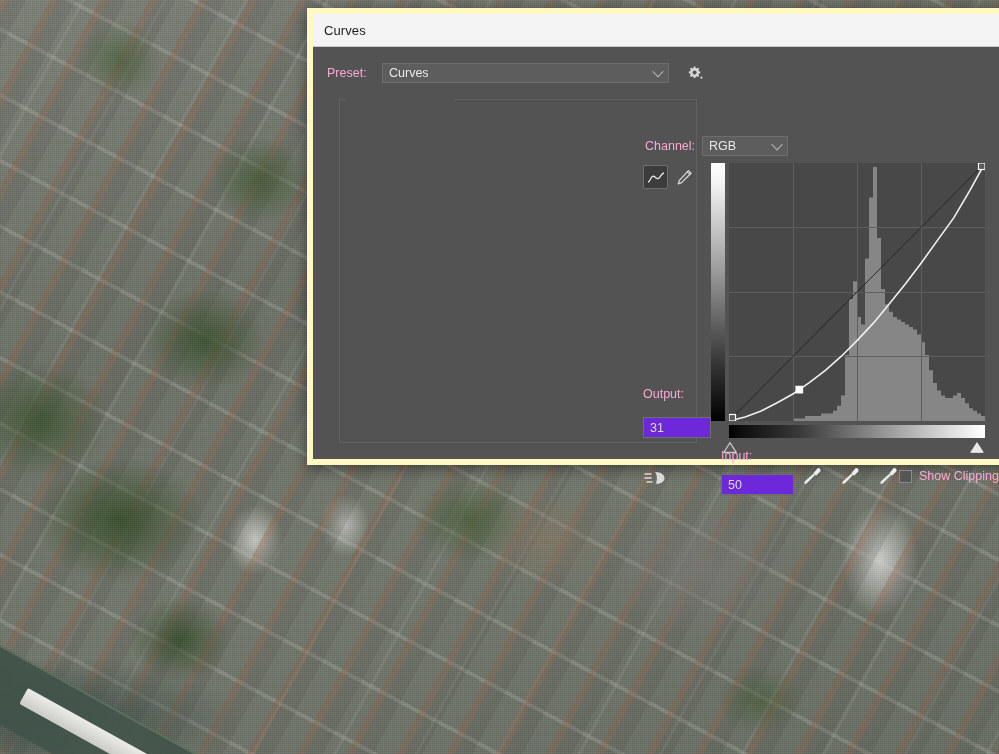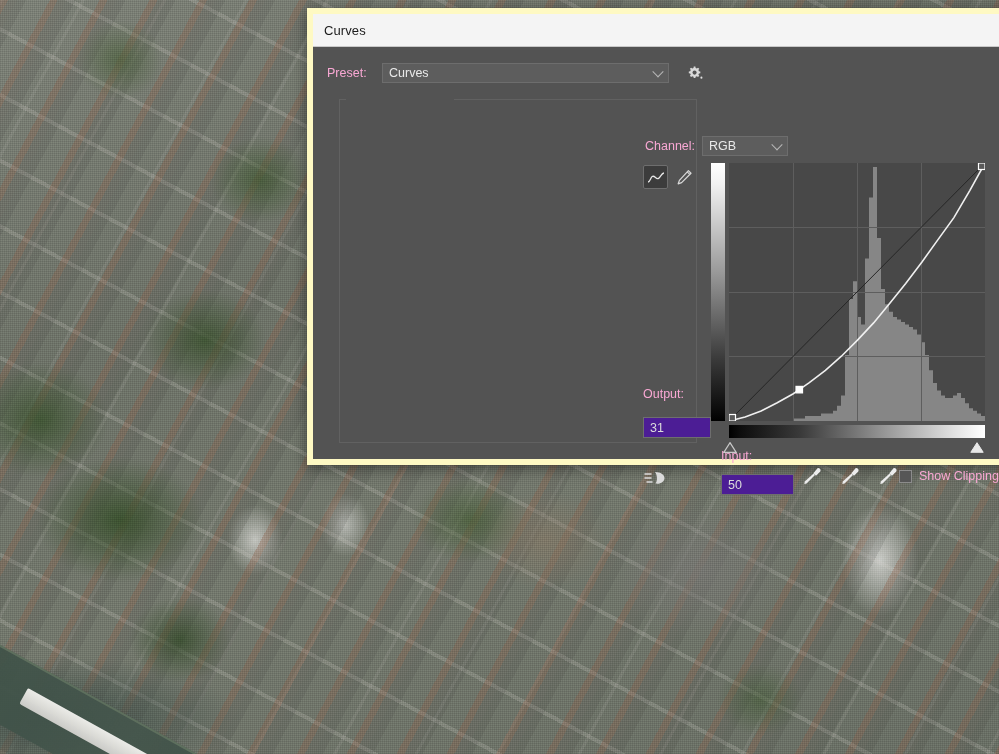--- a/index.html
+++ b/index.html
@@ -157,21 +157,21 @@
   #tri-left {
     left: 12px;
     border-left: 7px solid transparent; border-right: 7px solid transparent;
     border-bottom: 11px solid transparent;
   }
   #tri-left svg, #tri-right svg { position: absolute; left: -7px; top: 0; }
   #tri-right { left: 266px; }
 
   
   .field {
-    background: #4c1d95; border: 1px solid #6e6e6e; color: #dcdcdc;
+    background: #6d28d9; border: 1px solid #6e6e6e; color: #dcdcdc;
     font-size: 12.5px; height: 21px; display: flex; align-items: center; padding: 0 6px;
   }
   #output-group { position: absolute; left: 330px; top: 340px; width: 68px; }
   #output-group .lbl { margin-bottom: 16px; }
   #input-group { position: absolute; left: 408px; top: 402px; width: 73px; }
   #input-group .lbl { margin-bottom: 11px; }
 
   #curve-target-icon {
     position: absolute; left: 331px; top: 421px; width: 24px; height: 20px; cursor: pointer;
   }

